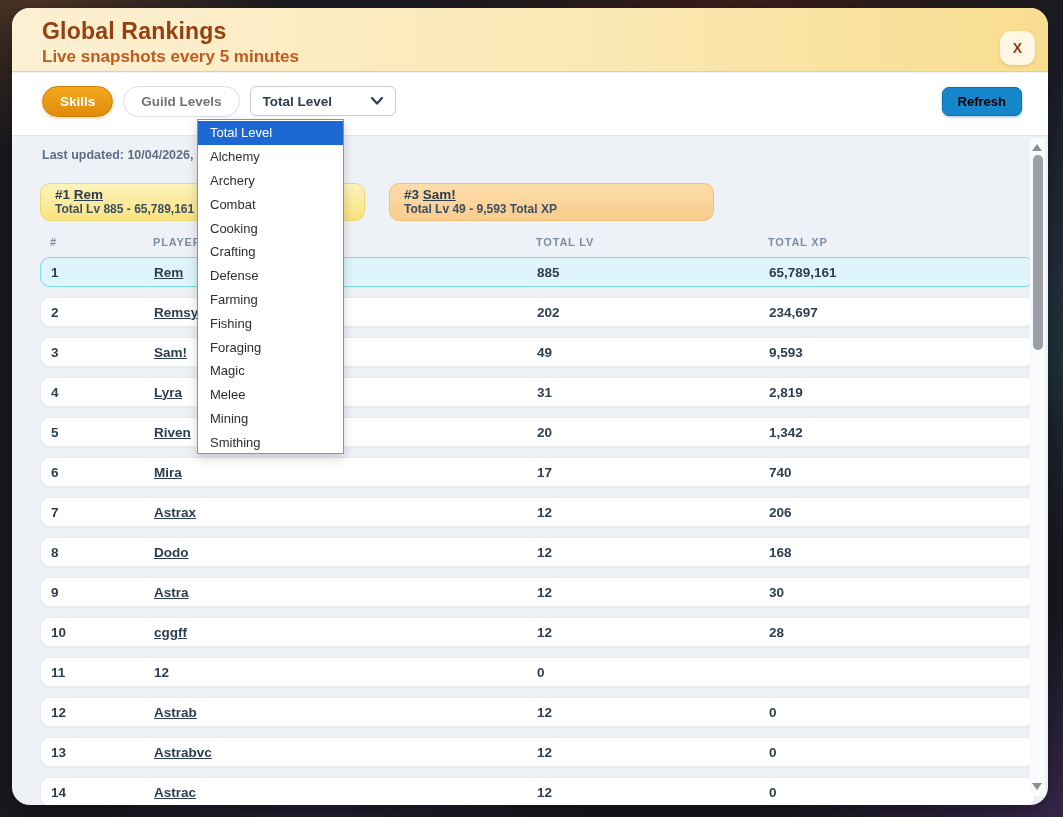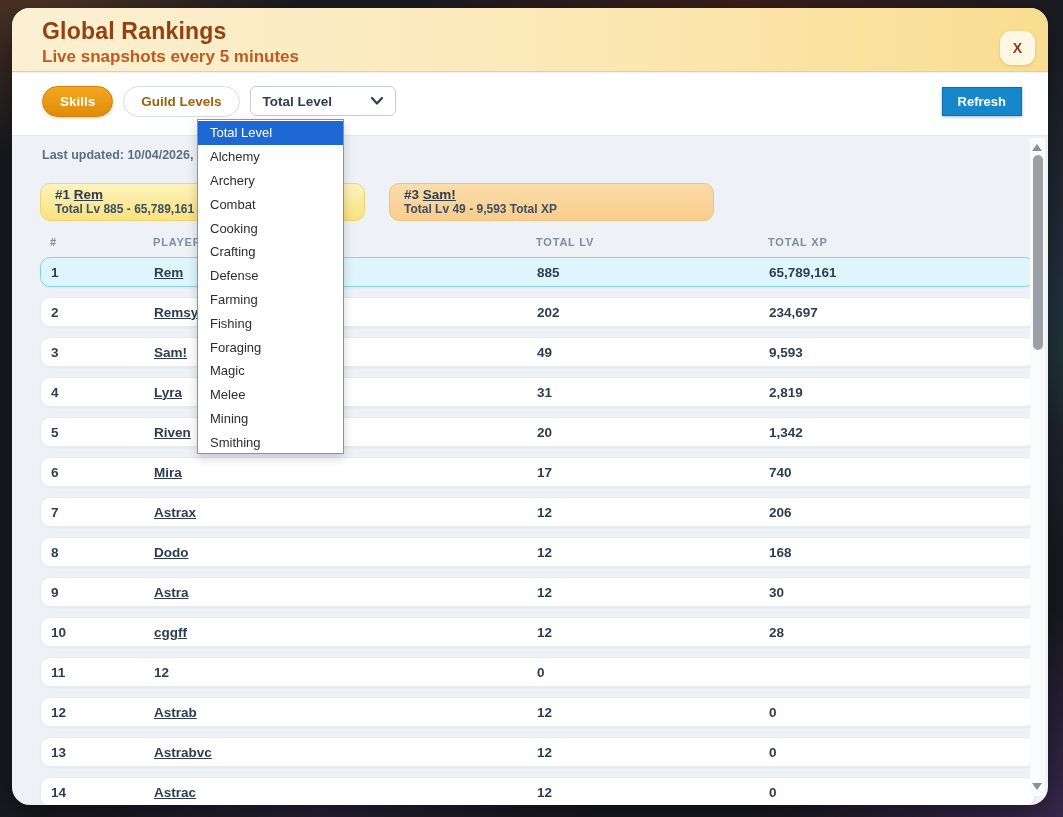--- a/index.html
+++ b/index.html
@@ -47,31 +47,31 @@
   .pill {
     border-radius:999px; font-family:inherit; font-weight:800; font-size:13.5px;
     padding:7px 17px; cursor:pointer; margin-right:10px;
   }
   .pill.active {
     background:linear-gradient(180deg,#f3a81d,#e08b0a);
     color:#fff; border:1px solid #cf7f06;
     box-shadow:0 1px 3px rgba(200,130,10,.4);
   }
   .pill.inactive {
-    background:#fff; color:#a16207; border:1.5px solid #d9dee4;
+    background:#fff; color:#737373; border:1.5px solid #d9dee4;
   }
   .skill-select {
     width:146px; height:30px; background:#fff; border:1px solid #c7ccd2; border-radius:6px;
     display:flex; align-items:center; justify-content:space-between;
     padding:0 12px; cursor:pointer; font-weight:800; font-size:13.5px; color:#2d3e50;
   }
   .chev { width:12px; height:8px; }
   .refresh-btn {
-    margin-left:auto; background:#1787cb; color:#ffffff; border:1px solid #0f6fae;
-    border-radius:0; font-family:inherit; font-weight:800; font-size:13px;
+    margin-left:auto; background:#1787cb; color:#000000; border:1px solid #0f6fae;
+    border-radius:7px; font-family:inherit; font-weight:800; font-size:13px;
     padding:6px 15px; cursor:pointer; box-shadow:0 1px 3px rgba(10,90,150,.4);
   }
 
   
   .dropdown {
     position:absolute; left:185px; top:111px; width:147px; height:335px;
     background:#fff; border:1px solid #8f9398; z-index:40;
     box-shadow:0 4px 10px rgba(0,0,0,.18); padding-top:1px;
   }
   .dropdown .opt {

